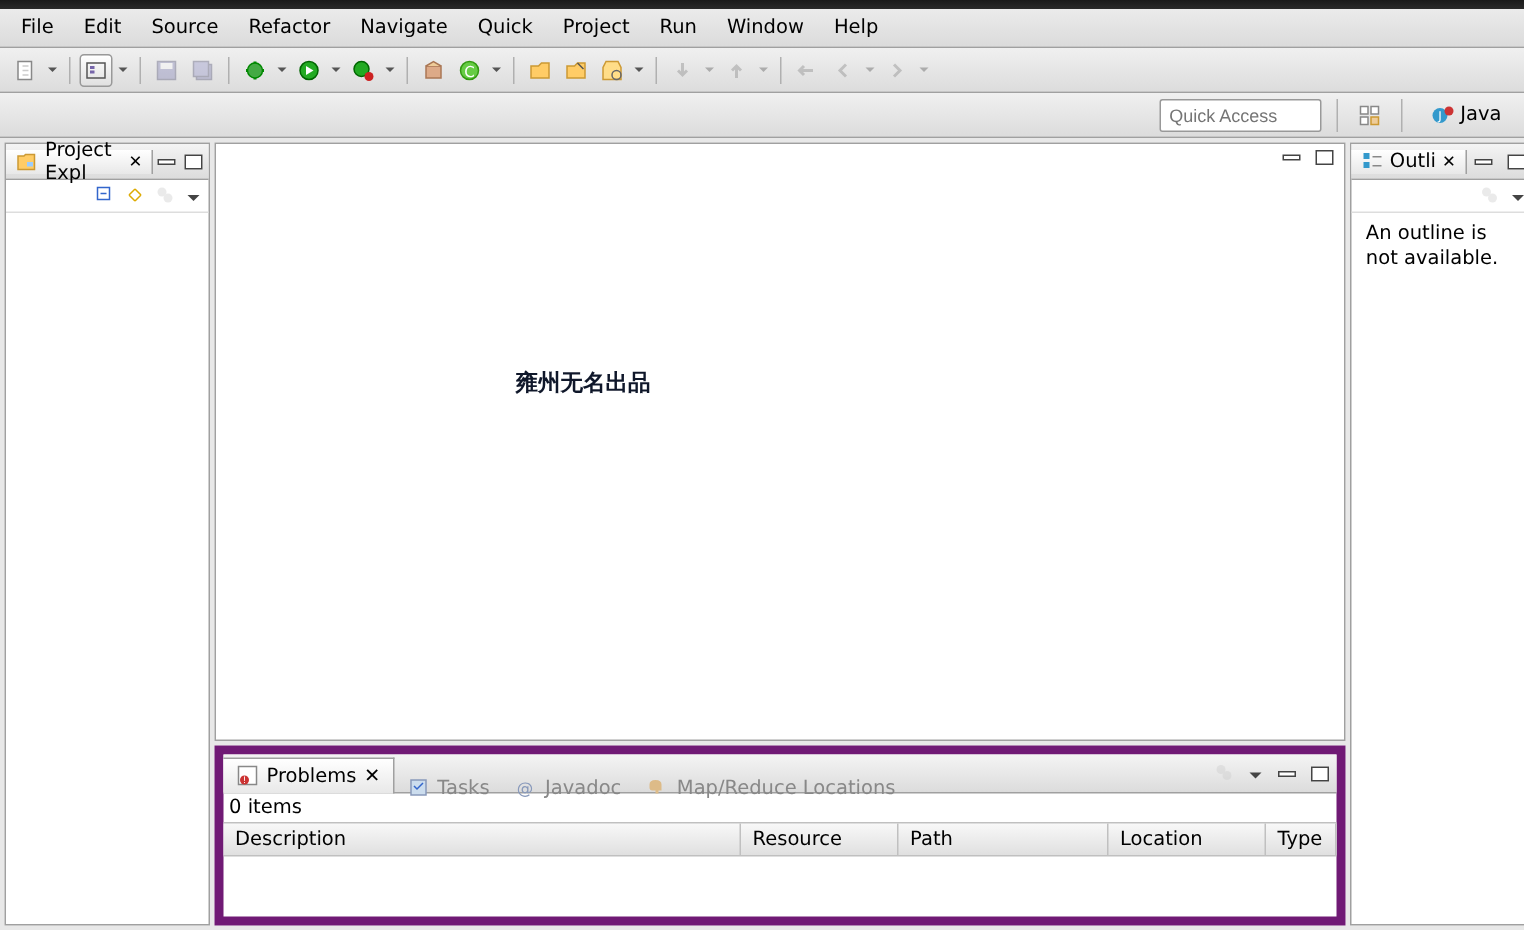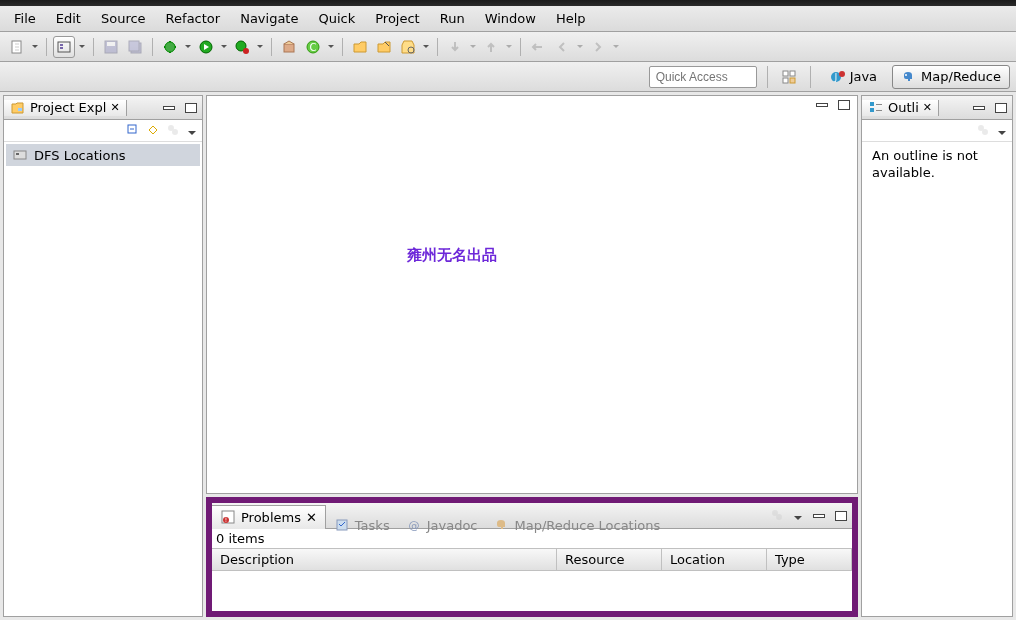--- a/index.html
+++ b/index.html
@@ -30,21 +30,21 @@
 .view-tab .close-x { font-size: 11px; cursor: pointer; }
 .tab-spacer { flex: 1; }
 .win-btn { width: 16px; height: 14px; margin: 0 3px; cursor: pointer; display: flex; align-items: center; justify-content: center; }
 .min-icon::before { content: ""; width: 10px; height: 2px; border: 1px solid #444; background: #fff; }
 .max-icon::before { content: ""; width: 10px; height: 8px; border: 1px solid #444; background: #fff; }
 .view-toolbar { height: 22px; display: flex; align-items: center; justify-content: flex-end; padding: 0 6px; gap: 4px; border-bottom: 1px solid #ddd; }
 .view-content { flex: 1; overflow: auto; padding: 2px; }
 .tree-item { display: flex; align-items: center; gap: 6px; padding: 3px 6px; cursor: pointer; }
 .tree-item.sel { background: #d0d5dd; }
 .editor-minmax { position: absolute; top: 2px; right: 2px; display: flex; }
-.watermark { position: absolute; top: 150px; left: 200px; color: #6d28d9; font-weight: bold; font-size: 15px; }
+.watermark { position: absolute; top: 150px; left: 200px; color: #0f172a; font-weight: bold; font-size: 15px; }
 .outline-msg { padding: 6px 10px; font-size: 13px; line-height: 1.3; }
 .bottom-tabs { height: 26px; background: linear-gradient(to bottom, #f4f4f4, #dcdcdc); border-bottom: 1px solid #a0a0a0; display: flex; align-items: center; }
 .bot-tab { height: 24px; display: flex; align-items: center; gap: 5px; padding: 0 8px; cursor: pointer; margin-top: 19px; }
 .bot-tab.active { background: linear-gradient(to bottom, #fff, #e8e8e8); border-top: 1px solid #a0a0a0; border-right: 1px solid #a0a0a0; margin-top: 2px; }
 .bot-tab.inactive { color: #888; }
 .items-row { padding: 2px 4px; font-size: 13px; }
 .table-head { display: flex; background: linear-gradient(to bottom, #f8f8f8, #e0e0e0); border-top: 1px solid #c0c0c0; border-bottom: 1px solid #c0c0c0; }
 .th { padding: 3px 8px; border-right: 1px solid #c0c0c0; font-size: 13px; }
 .th1 { width: 345px; } .th2 { width: 105px; } .th3 { width: 140px; } .th4 { width: 105px; } .th5 { flex: 1; }
 .ic { display: inline-block; width: 16px; height: 16px; }
@@ -200,27 +200,20 @@
       </div>
     <div class="persp-sep"></div>
     <div class="persp-btn">
       <span class="ic"><svg width="16" height="16">
             <circle cx="6" cy="8" r="5" fill="#39c"></circle>
             <text x="6" y="11" font-size="8" fill="#fff" text-anchor="middle">J</text>
             <circle cx="12" cy="5" r="3" fill="#c33"></circle>
           </svg></span>
       <span>Java</span>
     </div>
-    <div class="persp-btn active">
-      <span class="ic"><svg width="16" height="16">
-            <path d="M3 6q0-3 4-3q4 0 4 3v4h-2v2h-2v-2h-2q-2 0-2-2z" fill="#48c"></path>
-            <circle cx="5" cy="6" r="1" fill="#fff"></circle>
-          </svg></span>
-      <span>Map/Reduce</span>
-    </div>
   </div>
 
   <div class="workspace">
     <div class="left-panel">
       <div class="view-tabs">
         <div class="view-tab">
           <span class="ic"><svg width="16" height="16">
                 <path d="M2 4h4l1-1h6v10h-11z" fill="#fc6" stroke="#c93"></path>
                 <rect x="8" y="8" width="4" height="3" fill="#9cf"></rect>
               </svg></span>
@@ -237,29 +230,20 @@
               <path d="M4 6h4" stroke="#36c"></path>
             </svg></span>
         <span class="ic"><svg width="14" height="14">
               <path d="M3 7l4-4M3 7l4 4M11 7l-4-4M11 7l-4 4" stroke="#da0" fill="none"></path>
             </svg></span>
         <span class="ic" style="opacity:.4"><svg width="14" height="14">
               <circle cx="5" cy="5" r="3" fill="#ccc"></circle>
               <circle cx="9" cy="9" r="3" fill="#ccc"></circle>
             </svg></span>
         <span class="drop-arrow"></span>
-      </div>
-      <div class="view-content">
-        <div class="tree-item sel">
-          <span class="ic"><svg width="16" height="16">
-                <rect x="2" y="4" width="12" height="8" fill="#ddd" stroke="#888"></rect>
-                <rect x="4" y="6" width="3" height="2" fill="#666"></rect>
-              </svg></span>
-          <span>DFS Locations</span>
-        </div>
       </div>
     </div>
 
     <div class="center-panel">
       <div class="editor-area">
         <div class="editor-minmax">
           <div class="win-btn min-icon"></div>
           <div class="win-btn max-icon"></div>
         </div>
         <div class="watermark">雍州无名出品</div>
@@ -301,20 +285,21 @@
                 <circle cx="9" cy="9" r="3" fill="#ccc"></circle>
               </svg></span>
           <span class="drop-arrow" style="margin:0 6px"></span>
           <div class="win-btn min-icon"></div>
           <div class="win-btn max-icon"></div>
         </div>
         <div class="items-row">0 items</div>
         <div class="table-head">
           <div class="th th1">Description</div>
           <div class="th th2">Resource</div>
+          <div class="th th3">Path</div>
           <div class="th th4">Location</div>
           <div class="th th5">Type</div>
         </div>
         <div class="view-content"></div>
       </div>
     </div>
 
     <div class="right-panel">
       <div class="view-tabs">
         <div class="view-tab">

